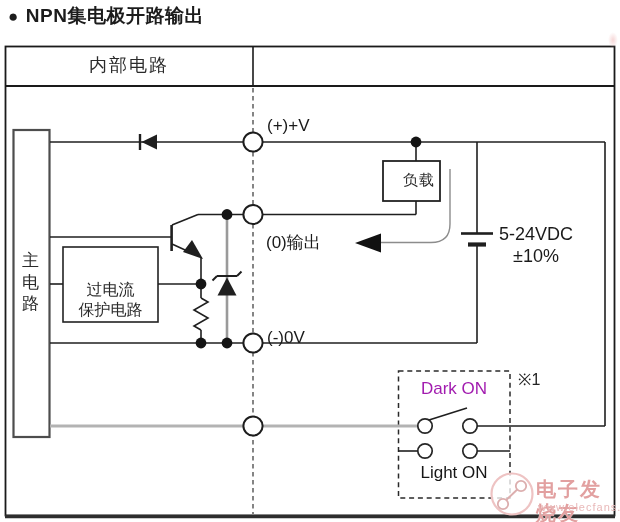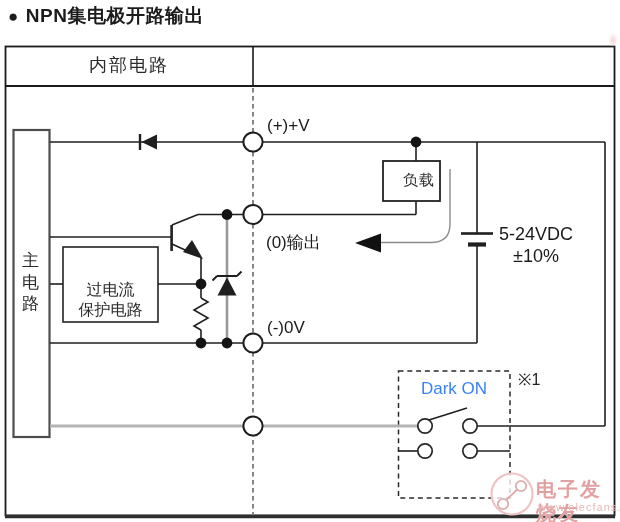--- a/index.html
+++ b/index.html
@@ -10,28 +10,28 @@
   #circuit-svg{position:absolute;left:0;top:0;}
   .lbl{position:absolute;white-space:pre-line;line-height:1.2;}
   .title{left:8px;top:5px;font-size:19px;font-weight:bold;letter-spacing:.5px;display:flex;align-items:center;gap:7px;}
   .title .bullet{font-size:17px;line-height:1;}
   .hdr{top:55px;height:22px;font-size:18px;text-align:center;letter-spacing:2px;color:#2a2a2a;}
   .hdr-left{left:5px;width:248px;}
   .hdr-right{left:253px;width:362px;}
   .term{font-size:17px;color:#1a1a1a;}
   .t-vplus{left:267px;top:116px;}
   .t-out{left:266px;top:189px;margin-top:44px;}
-  .t-0v{left:267px;top:318px;}
+  .t-0v{left:267px;top:328px;}
   .t-ctrl{left:266px;top:399px;}
   .main-circuit{left:21px;top:250px;width:19px;font-size:17px;line-height:21.5px;text-align:center;color:#2a2a2a;}
   .ocp{left:63px;top:259px;width:95px;font-size:16px;line-height:19.5px;text-align:center;color:#2a2a2a;margin-top:21px;}
   .load{left:383px;top:171px;width:72px;font-size:15px;text-align:center;letter-spacing:1px;color:#2a2a2a;}
   .supply{left:499px;top:223px;font-size:18px;line-height:22px;color:#1a1a1a;text-align:center;}
   .maxcur{left:346px;top:260px;font-size:19px;color:#1a1a1a;}
-  .darkon{left:398px;top:379px;width:112px;font-size:17px;text-align:center;color:#3b82f6;}
+  .darkon{left:398px;top:379px;width:112px;font-size:17px;text-align:center;color:#a21caf;}
   .lighton{left:398px;top:463px;width:112px;font-size:17px;text-align:center;color:#161616;}
   .noteref{left:518px;top:370px;font-size:16px;color:#222;}
   .wm-name{left:536px;top:477px;font-size:20px;font-weight:bold;letter-spacing:2px;
     color:#e2a0a0;text-shadow:0 0 1px #fff;}
   .wm-url{left:538px;top:501px;font-size:11px;letter-spacing:1px;color:#e9b9b9;}
   .smudge{left:608px;top:32px;width:10px;height:16px;border-radius:50%;
     background:radial-gradient(ellipse at center,#f0bcbc 0%,rgba(255,255,255,0) 70%);opacity:.6;}
 </style>
 </head>
 <body>
@@ -146,19 +146,20 @@
 保护电路</div>
 
   <div class="lbl term t-vplus">(+)+V</div>
   <div class="lbl term t-out">(0)输出</div>
   <div class="lbl term t-0v">(-)0V</div>
 
   <div class="lbl load">负载</div>
   <div class="lbl supply">5-24VDC
 ±10%</div>
   <div class="lbl darkon">Dark ON</div>
+  <div class="lbl lighton">Light ON</div>
   <div class="lbl noteref">※1</div>
 
   <div class="lbl wm-name">电子发烧友</div>
   <div class="lbl wm-url">www.elecfans.com</div>
 
   <div class="lbl smudge"></div>
 </div>
 
 </body></html>

